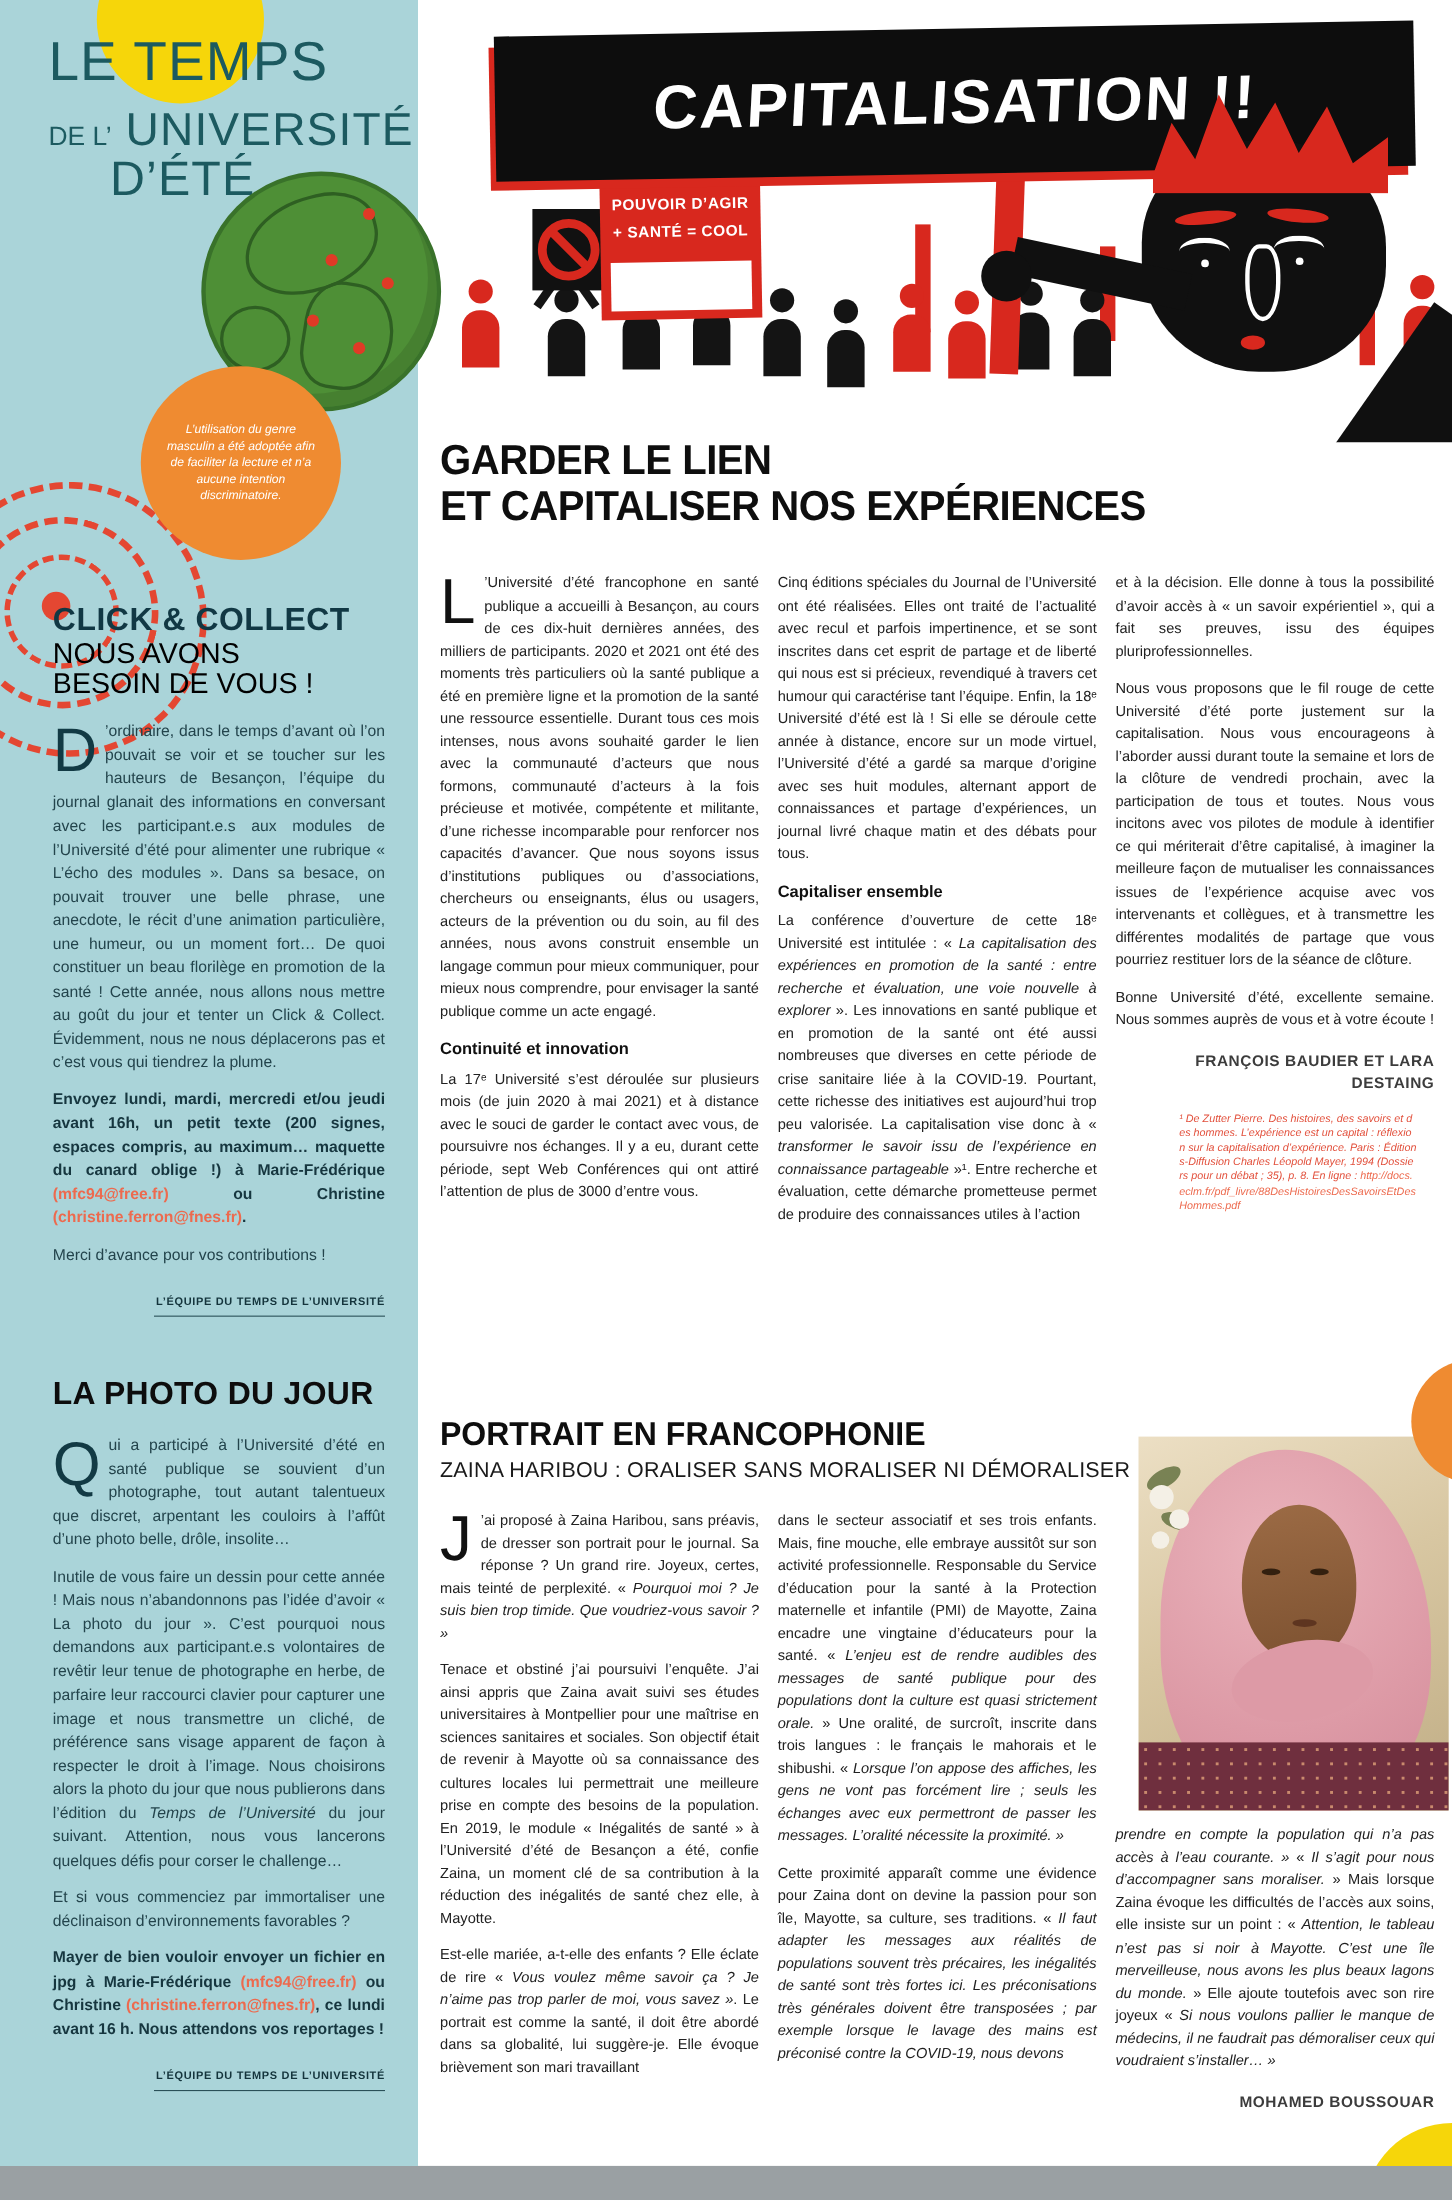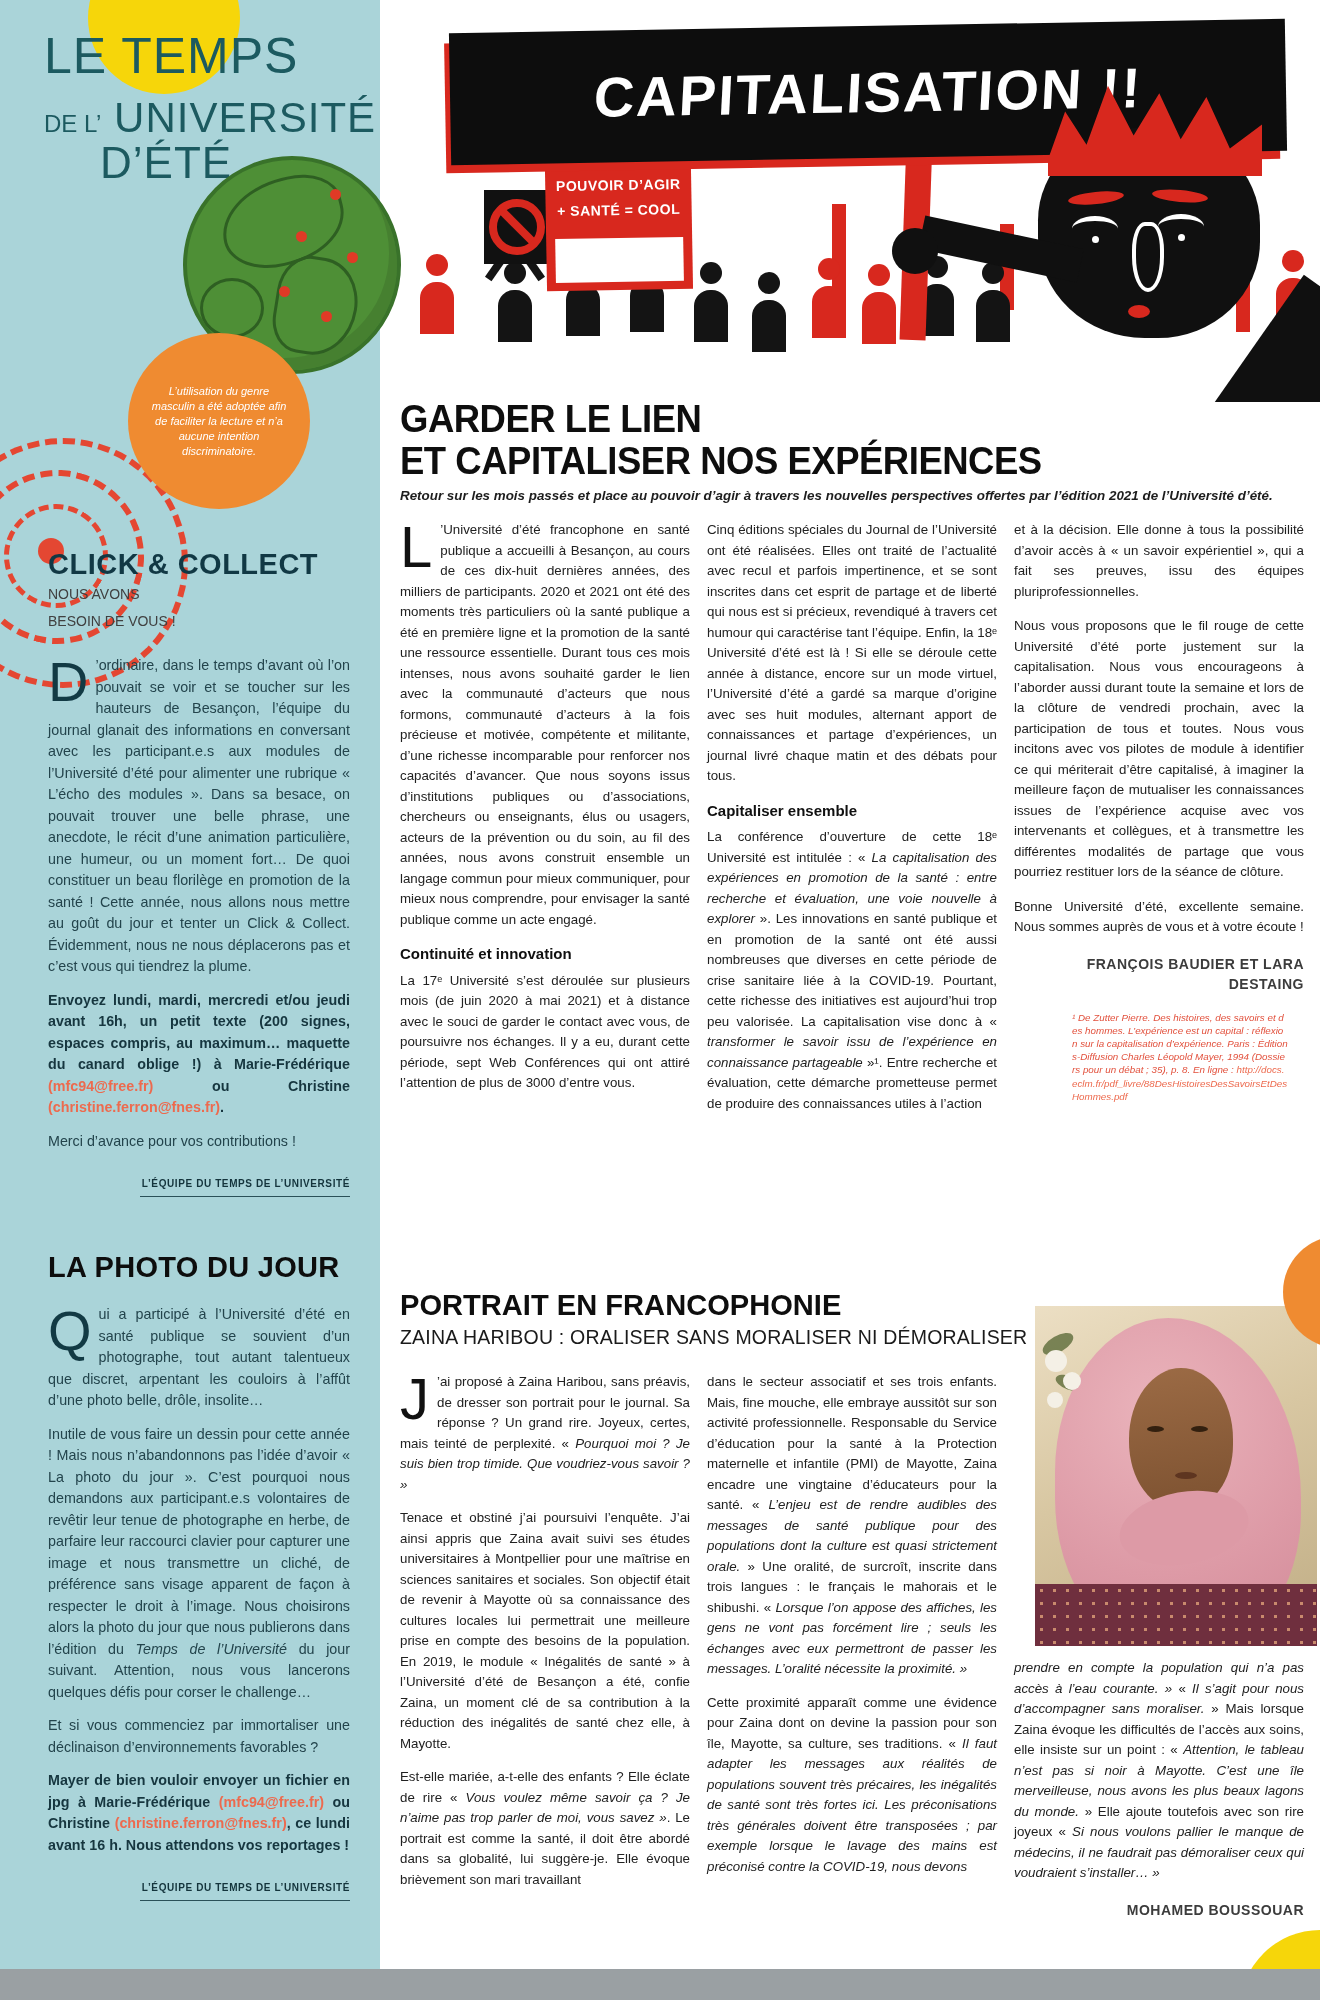--- a/index.html
+++ b/index.html
@@ -25,21 +25,21 @@
   .mh1{font-size:50px;font-weight:400;}
   .mh2{font-size:42px;font-weight:400;margin-top:14px;}
   .mh2 .small{font-size:24px;letter-spacing:0;}
   .mh3{font-size:44px;font-weight:400;padding-left:56px;}
   .orange-note{left:128px;top:333px;width:182px;height:176px;background:#ef8b31;z-index:3;
                display:flex;align-items:center;justify-content:center;text-align:center;}
   .orange-note .txt{color:#fff;font-style:italic;font-size:11px;line-height:15px;width:140px;}
 
   .sb-flow{position:absolute;left:48px;top:548px;width:302px;color:#23444c;}
   .cc-title{font-size:29px;font-weight:800;color:#113844;letter-spacing:.5px;}
-  .cc-sub{font-size:14px;color:#404040;line-height:27px;}
+  .cc-sub{font-size:26px;color:#000000;line-height:27px;}
   .sb-body{font-size:14.3px;line-height:21.5px;text-align:justify;margin-top:20px;}
   .sb-body p{margin:0 0 12px 0;}
   .drop{float:left;font-size:56px;line-height:46px;padding:4px 7px 0 0;color:#123a44;font-weight:400;}
   .sb-bold{font-weight:700;color:#16363f;}
   .seg-accent{color:#ed6a4e;}
   .seg-i{font-style:italic;}
   .sig{font-size:10px;font-weight:700;letter-spacing:.6px;color:#14343c;text-align:right;margin-top:26px;}
   .sig-line{width:210px;border-top:1.6px solid #2a5058;margin:7px 0 0 auto;}
   .pj-title{font-size:29px;font-weight:800;color:#0d0d0d;letter-spacing:.3px;margin-top:54px;}
 
@@ -267,21 +267,20 @@
       <div class="pupil" style="left:798px;top:234px"></div>
       <div class="nose"></div>
       <div class="mouth"></div>
       <div class="arm"></div>
       <div class="fist"></div>
       <div class="diag"></div>
     </div>
 
     <div class="headline h-l1">GARDER LE LIEN</div>
     <div class="headline h-l2">ET CAPITALISER NOS EXPÉRIENCES</div>
-    <div class="standfirst">Retour sur les mois passés et place au pouvoir d’agir à travers les nouvelles perspectives offertes par l’édition 2021 de l’Université d’été.</div>
 
     <div class="cols">
       <div class="col">
         <p><span class="adrop">L</span><span>’Université d’été francophone en santé publique a accueilli à Besançon, au cours de ces dix-huit dernières années, des milliers de participants. 2020 et 2021 ont été des moments très particuliers où la santé publique a été en première ligne et la promotion de la santé une ressource essentielle. Durant tous ces mois intenses, nous avons souhaité garder le lien avec la communauté d’acteurs que nous formons, communauté d’acteurs à la fois précieuse et motivée, compétente et militante, d’une richesse incomparable pour renforcer nos capacités d’avancer. Que nous soyons issus d’institutions publiques ou d’associations, chercheurs ou enseignants, élus ou usagers, acteurs de la prévention ou du soin, au fil des années, nous avons construit ensemble un langage commun pour mieux communiquer, pour mieux nous comprendre, pour envisager la santé publique comme un acte engagé.</span></p>
         <div class="subhead">Continuité et innovation</div>
         <p>La 17ᵉ Université s’est déroulée sur plusieurs mois (de juin 2020 à mai 2021) et à distance avec le souci de garder le contact avec vous, de poursuivre nos échanges. Il y a eu, durant cette période, sept Web Conférences qui ont attiré l’attention de plus de 3000 d’entre vous.</p>
       </div>
       <div class="col">
         <p>Cinq éditions spéciales du Journal de l’Université ont été réalisées. Elles ont traité de l’actualité avec recul et parfois impertinence, et se sont inscrites dans cet esprit de partage et de liberté qui nous est si précieux, revendiqué à travers cet humour qui caractérise tant l’équipe. Enfin, la 18ᵉ Université d’été est là ! Si elle se déroule cette année à distance, encore sur un mode virtuel, l’Université d’été a gardé sa marque d’origine avec ses huit modules, alternant apport de connaissances et partage d’expériences, un journal livré chaque matin et des débats pour tous.</p>
         <div class="subhead">Capitaliser ensemble</div>

